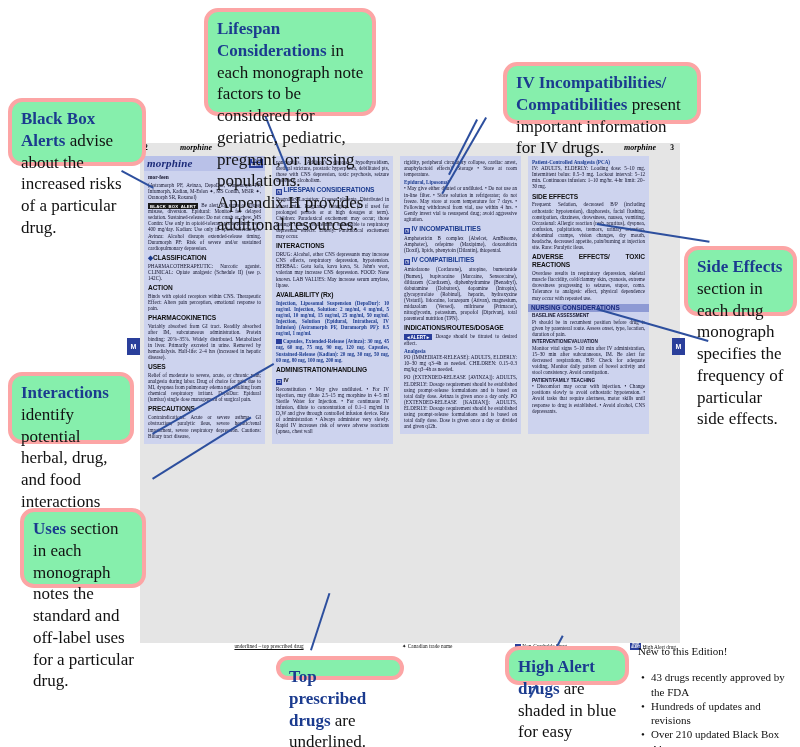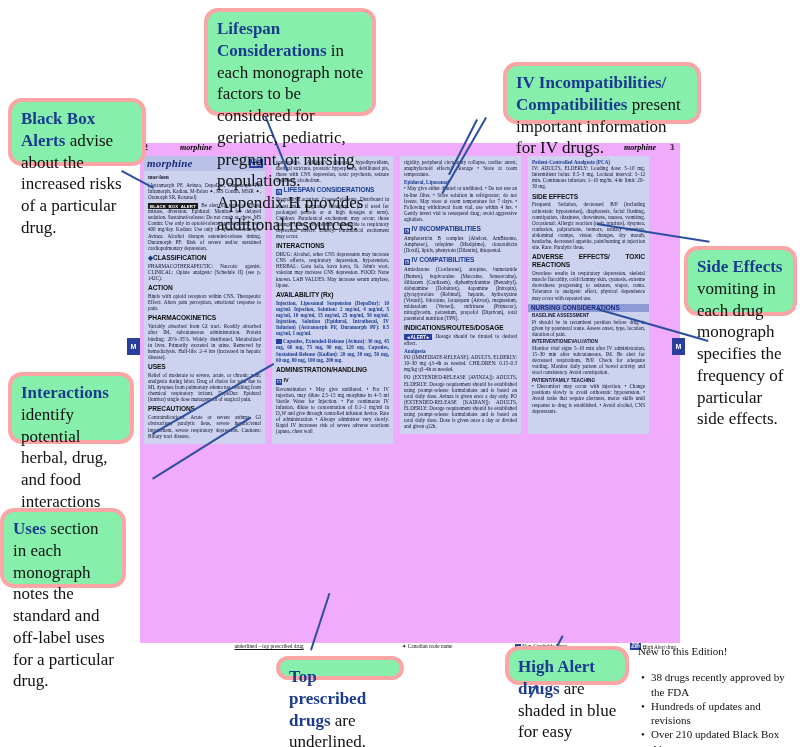--- a/index.html
+++ b/index.html
@@ -27,21 +27,21 @@
     z-index:40;
   }
   .callout b{color:#1b3b8f;font-weight:bold;}
 
   
   .leader{position:absolute;background:#2d4f9e;transform-origin:0 0;height:1.6px;z-index:35;}
 
   
   .page{
     position:absolute;top:143px;
-    background:#f0abfc;
+    background:#e5e5e5;
     box-sizing:border-box;
     z-index:10;
   }
   .page-left{left:140px;width:258px;height:500px;}
   .page-right{left:398px;width:282px;height:500px;}
 
   .folio{
     font-family:"Liberation Serif", serif;
     font-size:7px;font-weight:bold;color:#000;
     position:absolute;top:0px;
@@ -181,44 +181,44 @@
 
   <div class="callout" style="left:204px;top:8px;width:172px;height:108px;">
     <b>Lifespan Considerations</b><span> in each monograph note factors to be considered for geriatric, pediatric, pregnant, or nursing populations. Appendix H provides additional resources.</span>
   </div>
 
   <div class="callout" style="left:503px;top:62px;width:198px;height:62px;">
     <b>IV Incompatibilities/ Compatibilities</b><span> present important information for IV drugs.</span>
   </div>
 
   <div class="callout" style="left:684px;top:246px;width:113px;height:70px;">
-    <b>Side Effects</b><span> vomiting in each drug monograph specifies the frequency of particular side effects.</span>
+    <b>Side Effects</b><span> section in each drug monograph specifies the frequency of particular side effects.</span>
   </div>
 
 
   <div class="callout" style="left:8px;top:372px;width:126px;height:72px;">
     <b>Interactions</b><span> identify potential herbal, drug, and food interactions with a particular drug.</span>
   </div>
 
-  <div class="callout" style="left:0;top:508px;width:126px;height:80px;">
+  <div class="callout" style="left:20px;top:508px;width:126px;height:80px;">
     <b>Uses</b><span> section in each monograph notes the standard and off-label uses for a particular drug.</span>
   </div>
 
   <div class="callout" style="left:276px;top:656px;width:128px;height:24px;">
     <b>Top prescribed drugs</b><span> are underlined.</span>
   </div>
 
   <div class="callout" style="left:505px;top:646px;width:124px;height:39px;">
     <b>High Alert drugs</b><span> are shaded in blue for easy identification.</span>
   </div>
 
   <div class="newlist" style="left:638px;top:644px;width:160px;">
     <div class="hd">New to this Edition!</div>
     <ul>
-      <li>38 drugs recently approved by the FDA</li>
+      <li>43 drugs recently approved by the FDA</li>
       <li>Hundreds of updates and revisions</li>
       <li>Over 210 updated  Black Box Alerts</li>
     </ul>
   </div>
 
   <div class="page page-left">
     <div class="folio folio-num" style="left:4px;">2</div>
     <div class="folio folio-name" style="left:40px;">morphine</div>
 
     <div class="cols">

